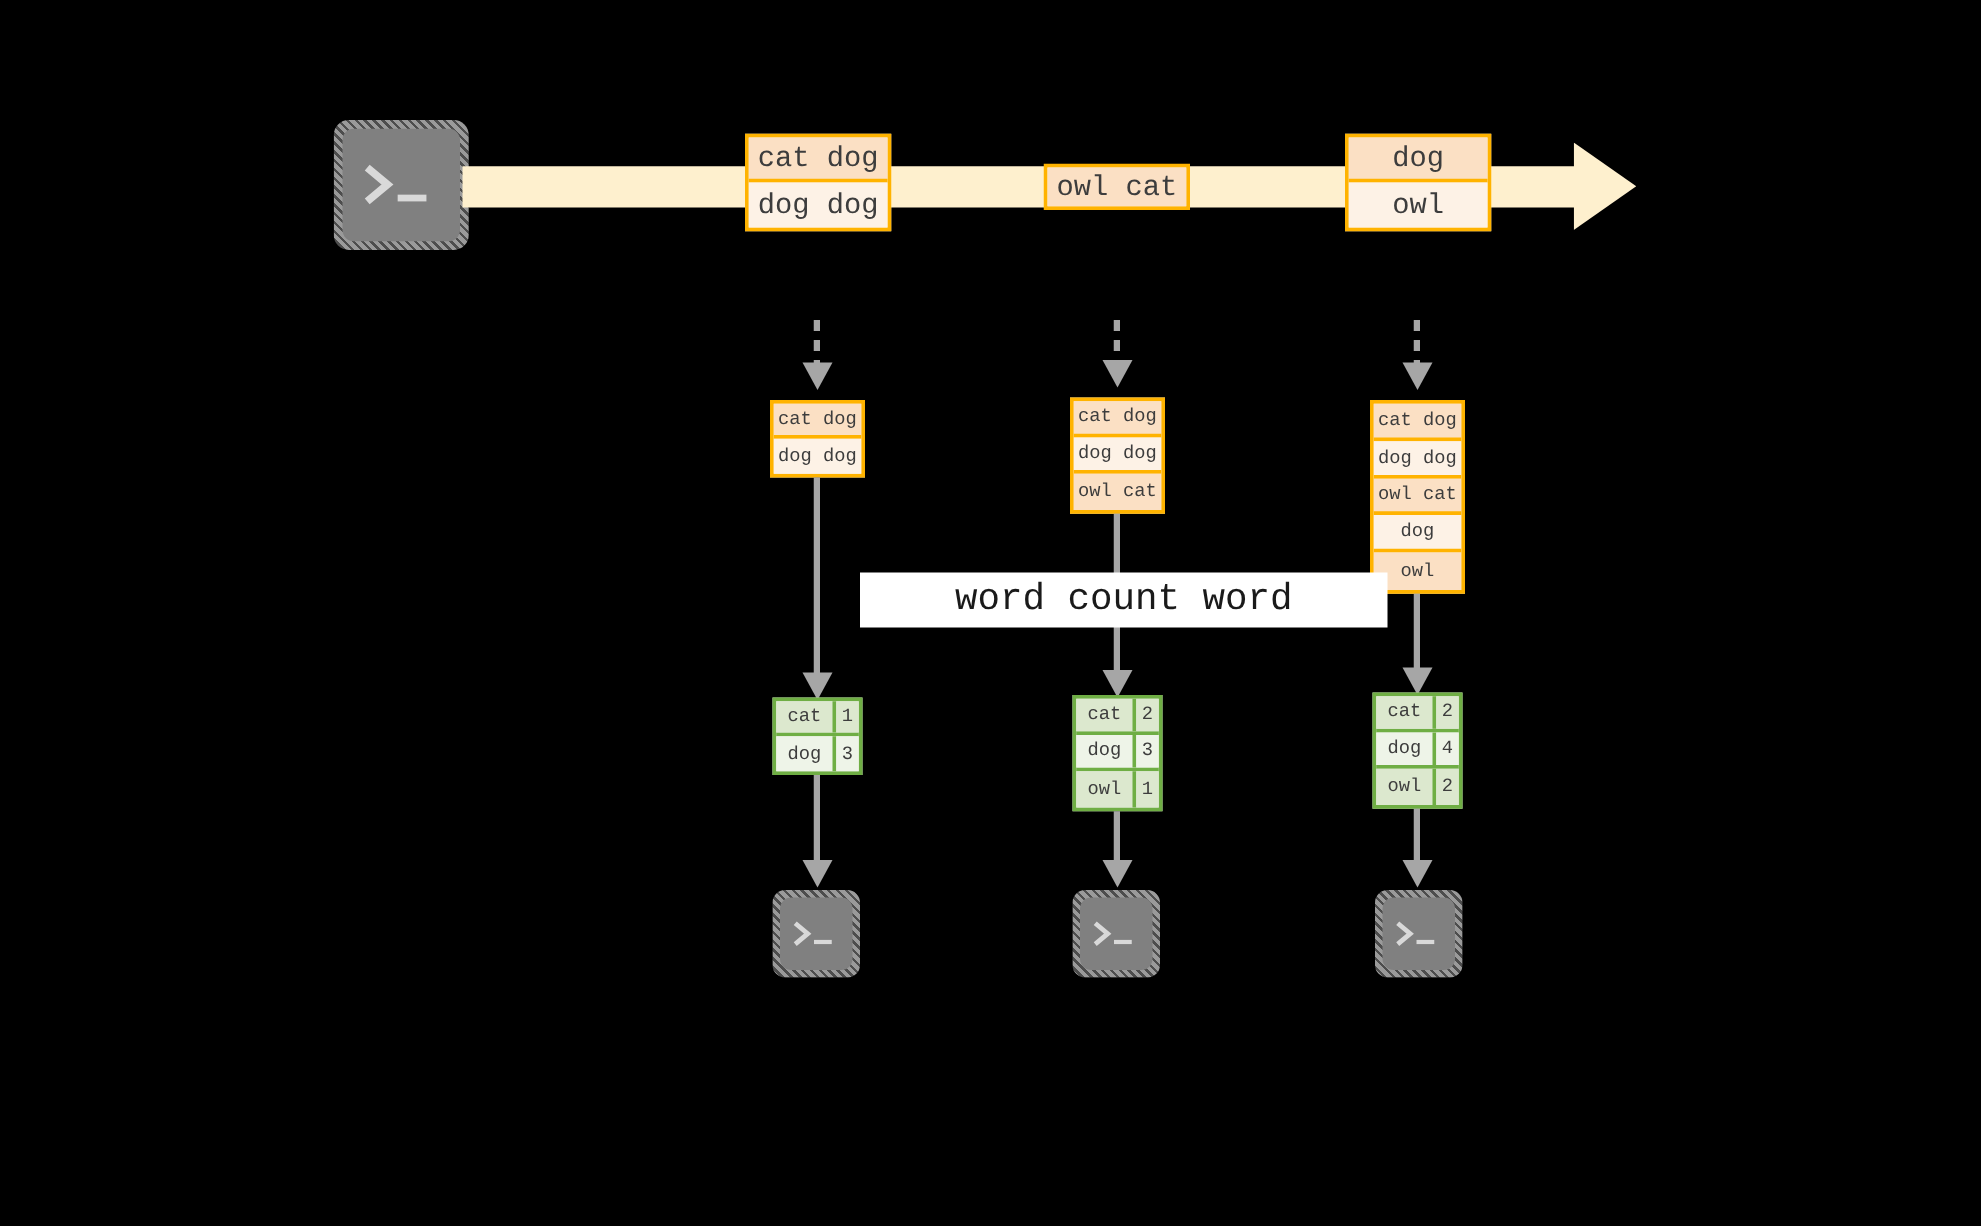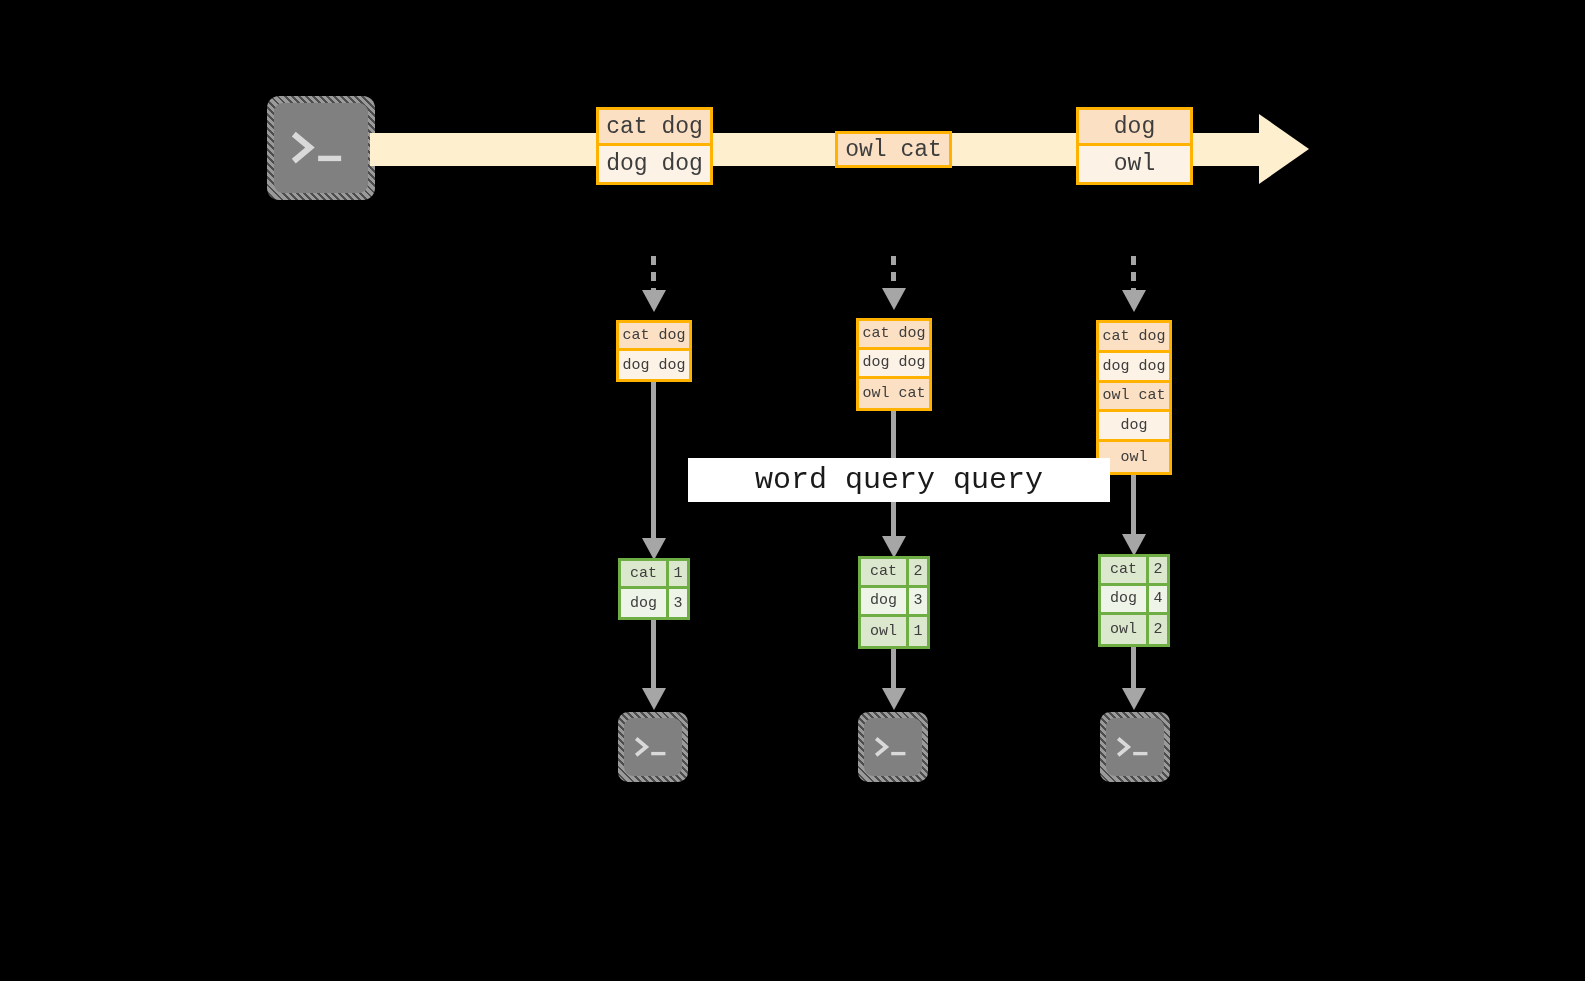--- a/index.html
+++ b/index.html
@@ -273,15 +273,15 @@
 
   <div class="terminal" style="left:1100px; top:712px; width:70px; height:70px; border-radius:10px;">
     <div class="inner" style="inset:6px;">
       <svg class="prompt" viewBox="0 0 100 60">
         <path d="M10 10 L34 30 L10 50" fill="none" stroke="#d9d9d9" stroke-width="9"></path>
         <rect x="46" y="42" width="34" height="8" fill="#d9d9d9"></rect>
       </svg>
     </div>
   </div>
 
-  <div class="query-label" style="left:688px; top:458px; width:422px; height:44px; font-size:30px;">word query query</div>
+  <div class="query-label" style="left:688px; top:458px; width:422px; height:44px; font-size:30px;">word count word</div>
 
 </div>
 
 </body></html>

